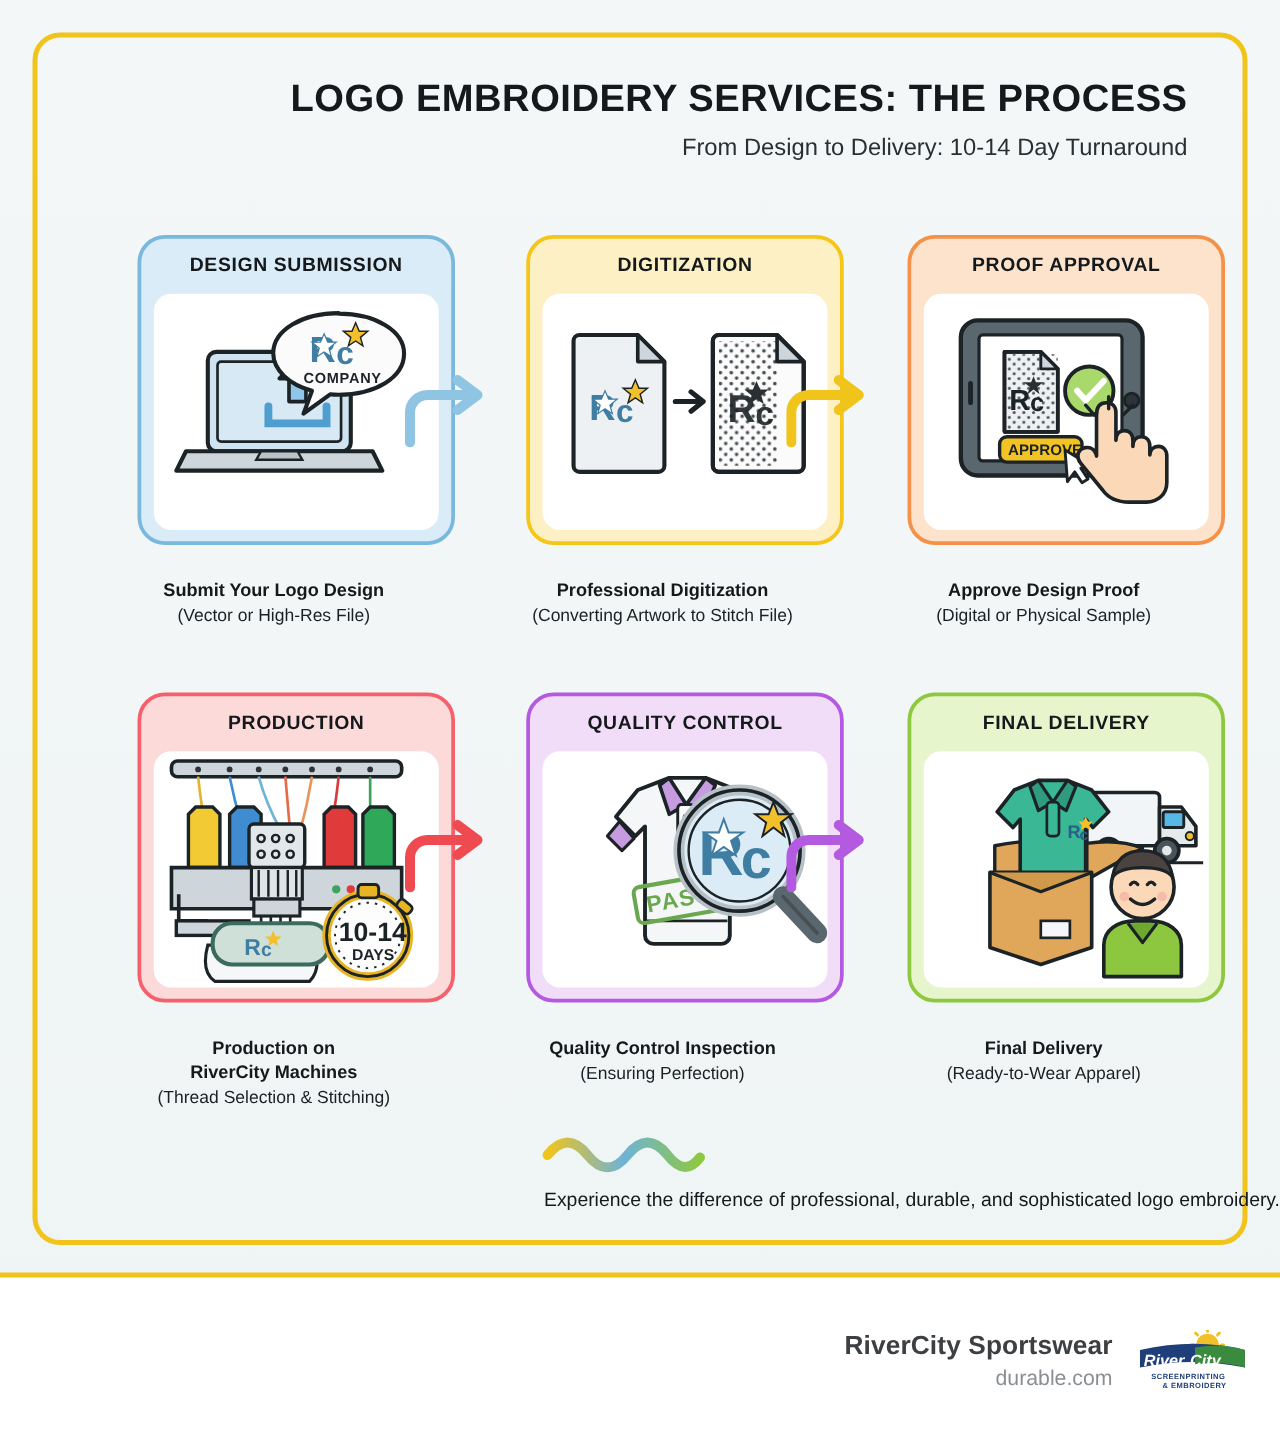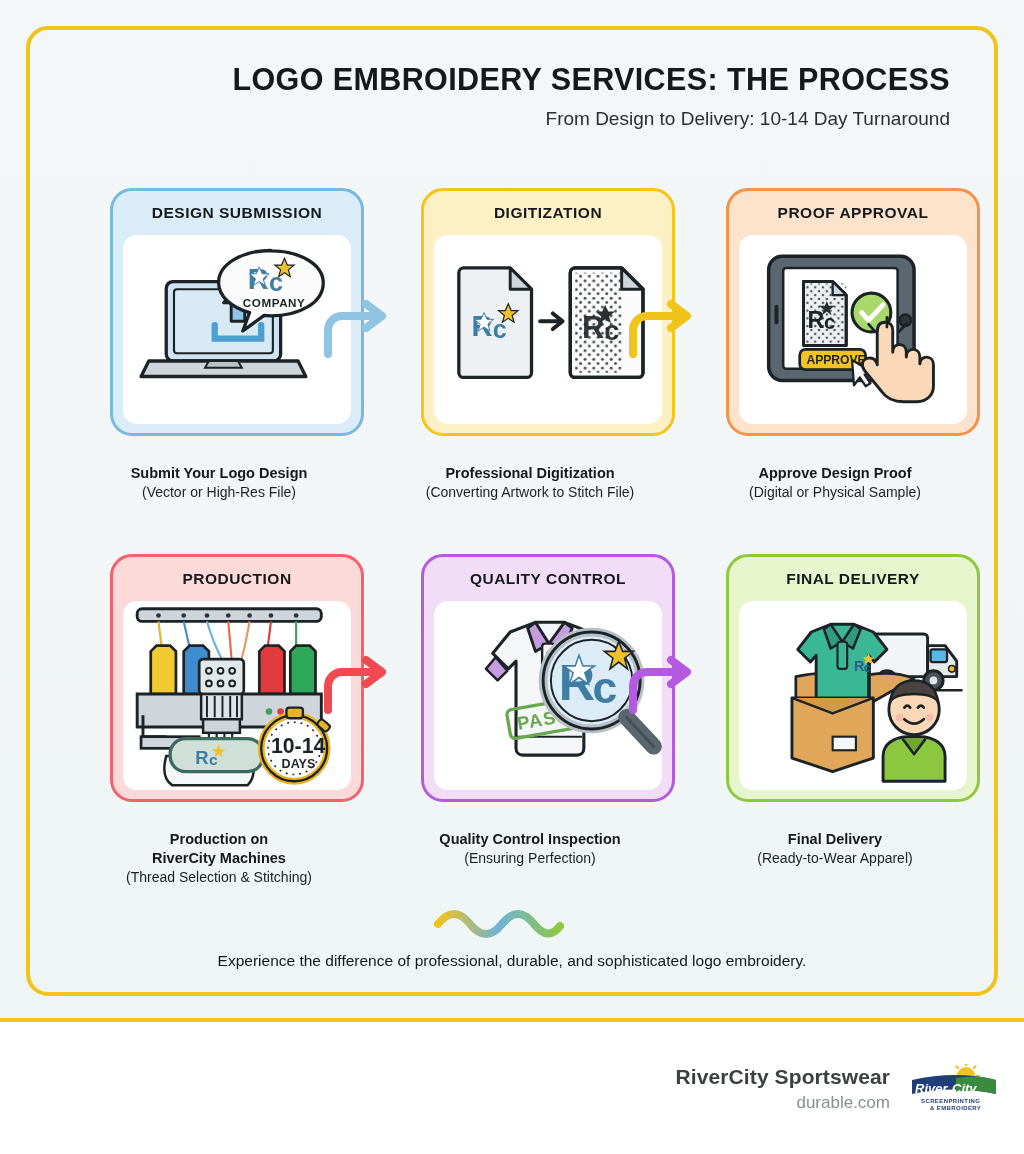--- a/index.html
+++ b/index.html
@@ -94,21 +94,21 @@
   
   .arrow { position: absolute; width: 72px; height: 62px; }
   .a1 { left: 324px; top: 296px; }
   .a2 { left: 629px; top: 296px; }
   .a3 { left: 324px; top: 652px; }
   .a4 { left: 629px; top: 652px; }
 
   
   #wave { position:absolute; left:0; top:908px; width:1024px; text-align:center; }
   #tagline {
-    position:absolute; left:0; top:952px; width:1024px; text-align:center;
+    position:absolute; left:0; top:952px; width:1024px; text-align:right;
     font-size: 15.5px; color:#15191c;
   }
 
   
   #brand {
     position: absolute; left: 0; top: 1022px; width: 1024px; height: 112px;
     background:#ffffff;
   }
   #brand-inner {
     position:absolute; right: 24px; top: 42px;

